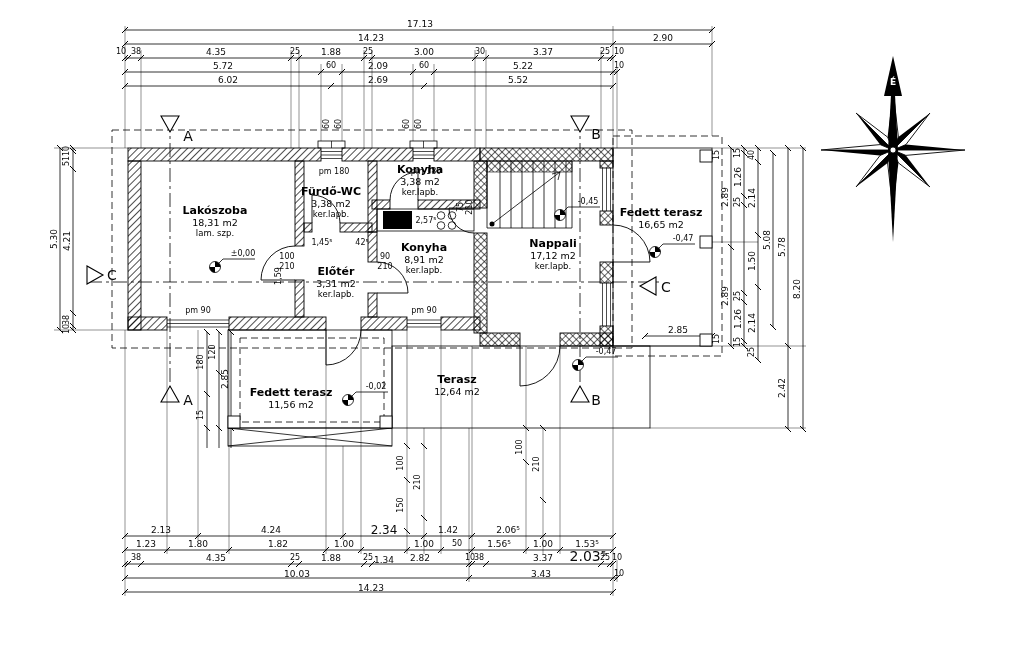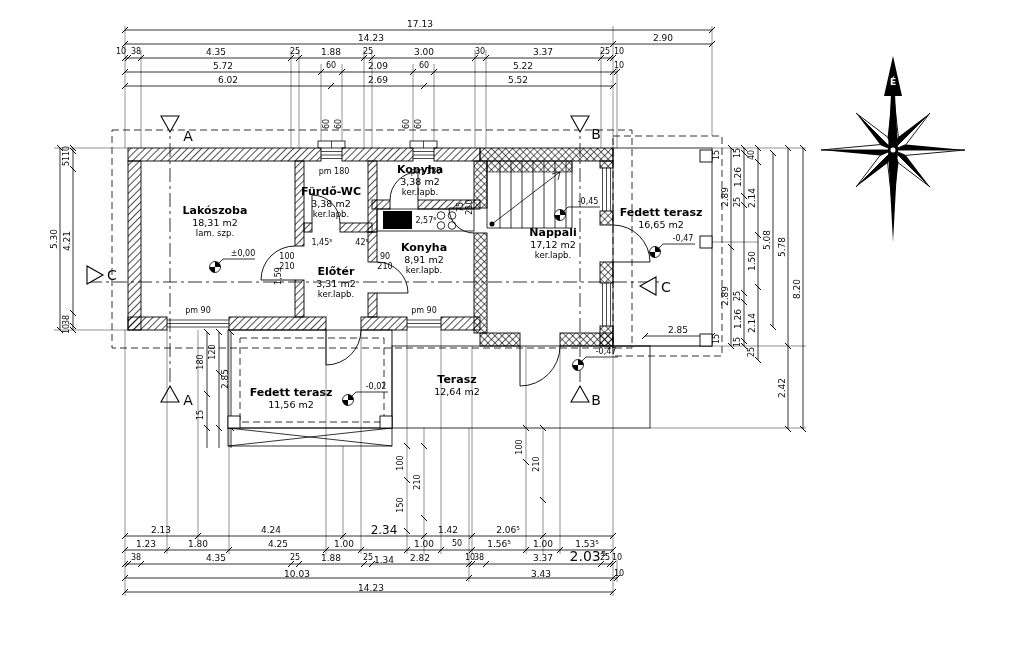--- a/index.html
+++ b/index.html
@@ -235,21 +235,21 @@
       <div class="lbl" style="left: 520px; top: 447px; font-size: 8px; transform: translate(-50%, -50%) rotate(-90deg);">100</div>
       <div class="lbl" style="left: 537px; top: 464px; font-size: 8px; transform: translate(-50%, -50%) rotate(-90deg);">210</div>
       <div class="lbl" style="left: 161px; top: 530px; font-size: 9px; transform: translate(-50%, -50%);">2.13</div>
       <div class="lbl" style="left: 271px; top: 530px; font-size: 9px; transform: translate(-50%, -50%);">4.24</div>
       <div class="lbl" style="left: 384px; top: 530px; font-size: 12px; transform: translate(-50%, -50%);">2.34</div>
       <div class="lbl" style="left: 448px; top: 530px; font-size: 9px; transform: translate(-50%, -50%);">1.42</div>
       <div class="lbl" style="left: 508px; top: 530px; font-size: 9px; transform: translate(-50%, -50%);">2.06⁵</div>
       <div class="lbl" style="left: 578px; top: 556px; font-size: 14px; transform: translate(-50%, -50%); margin-left: 10px;">2.03⁵</div>
       <div class="lbl" style="left: 146px; top: 544px; font-size: 9px; transform: translate(-50%, -50%);">1.23</div>
       <div class="lbl" style="left: 198px; top: 544px; font-size: 9px; transform: translate(-50%, -50%);">1.80</div>
-      <div class="lbl" style="left: 278px; top: 544px; font-size: 9px; transform: translate(-50%, -50%);">4.25</div>
+      <div class="lbl" style="left: 278px; top: 544px; font-size: 9px; transform: translate(-50%, -50%);">1.82</div>
       <div class="lbl" style="left: 344px; top: 544px; font-size: 9px; transform: translate(-50%, -50%);">1.00</div>
       <div class="lbl" style="left: 384px; top: 560px; font-size: 9px; transform: translate(-50%, -50%);">1.34</div>
       <div class="lbl" style="left: 424px; top: 544px; font-size: 9px; transform: translate(-50%, -50%);">1.00</div>
       <div class="lbl" style="left: 457px; top: 544px; font-size: 8px; transform: translate(-50%, -50%);">50</div>
       <div class="lbl" style="left: 499px; top: 544px; font-size: 9px; transform: translate(-50%, -50%);">1.56⁵</div>
       <div class="lbl" style="left: 543px; top: 544px; font-size: 9px; transform: translate(-50%, -50%);">1.00</div>
       <div class="lbl" style="left: 587px; top: 544px; font-size: 9px; transform: translate(-50%, -50%);">1.53⁵</div>
       <div class="lbl" style="left: 136px; top: 558px; font-size: 8px; transform: translate(-50%, -50%);">38</div>
       <div class="lbl" style="left: 216px; top: 558px; font-size: 9px; transform: translate(-50%, -50%);">4.35</div>
       <div class="lbl" style="left: 295px; top: 558px; font-size: 8px; transform: translate(-50%, -50%);">25</div>
@@ -309,21 +309,21 @@
       <div class="room" style="left: 424px; top: 259px;">
         <div class="room-name">Konyha</div>
         <div class="room-area">8,91 m2</div>
         <div class="room-floor">ker.lapb.</div>
       </div>
       <div class="room" style="left: 336px; top: 283px;">
         <div class="room-name">Előtér</div>
         <div class="room-area">3,31 m2</div>
         <div class="room-floor">ker.lapb.</div>
       </div>
-      <div class="room" style="left: 553px; top: 244px;">
+      <div class="room" style="left: 553px; top: 255px;">
         <div class="room-name">Nappali</div>
         <div class="room-area">17,12 m2</div>
         <div class="room-floor">ker.lapb.</div>
       </div>
       <div class="room" style="left: 661px; top: 219px;">
         <div class="room-name">Fedett terasz</div>
         <div class="room-area">16,65 m2</div>
       </div>
       <div class="room" style="left: 291px; top: 399px;">
         <div class="room-name">Fedett terasz</div>

